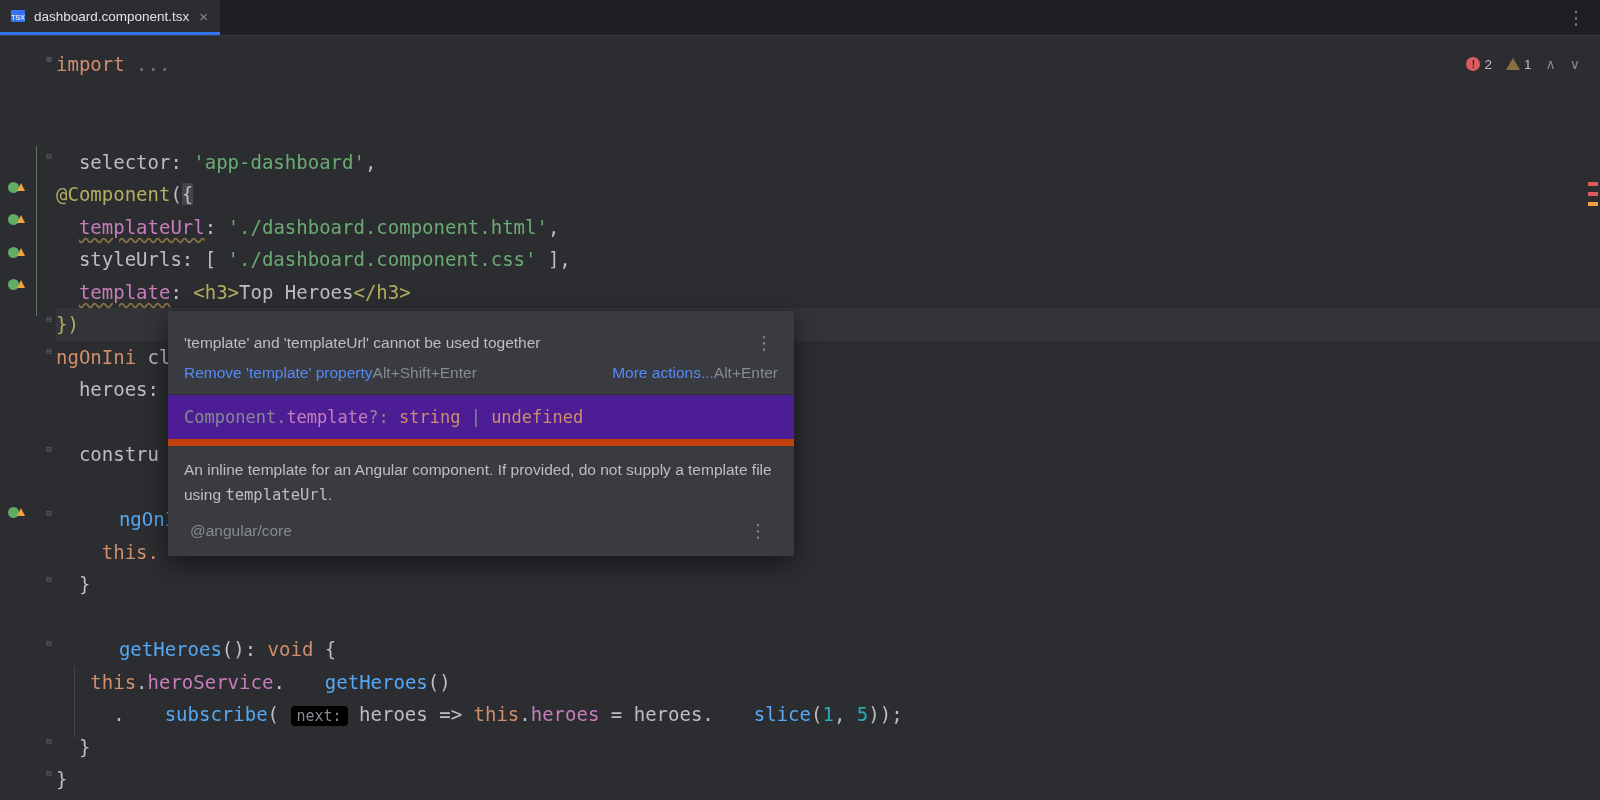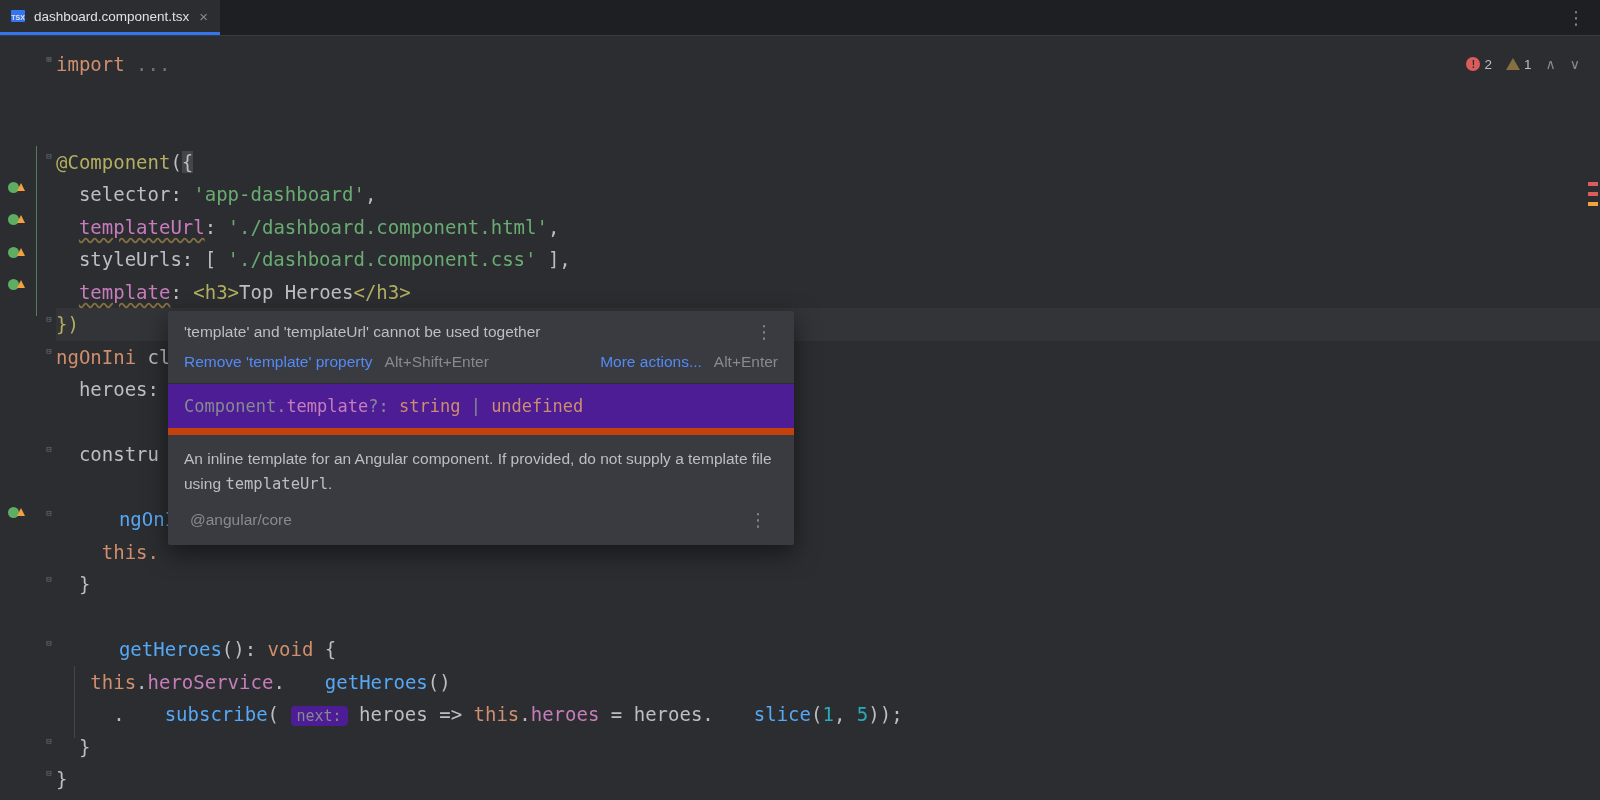--- a/index.html
+++ b/index.html
@@ -166,21 +166,21 @@
     .kw { color: #cf8e6d; }
     .dec { color: #b3ae60; }
     .str { color: #6aab73; }
     .punc { color: #bcbec4; }
     .fn { color: #56a8f5; margin-left: 40px; }
     .prop { color: #c77dbb; }
     .propWav { color: #c77dbb; text-decoration: underline wavy #857042; text-underline-offset: 4px;}
     .nm { color: #bcbec4; }
     .num { color: #2aacb8; }
     .param-hint {
-      background: #4c1d95;
+      background: #000000;
       color: #868a91;
       padding: 1px 6px;
       border-radius: 4px;
       font-size: 15px;
     }
     .dim { color: #6f737a; }
     .sel-brace { background: #43454a; }
 
     
     .popup {
@@ -193,26 +193,26 @@
       font-family: -apple-system, BlinkMacSystemFont, 'Segoe UI', sans-serif;
       font-size: 15.5px;
       color: #bcbec4;
       border-radius: 2px;
     }
     .popup-head {
       padding: 10px 16px 6px;
       display: flex;
       justify-content: space-between;
       align-items: center;
+      margin-top: 11px;
     }
     .popup-actions {
       padding: 4px 16px 12px;
       display: flex;
       align-items: center;
-      gap: 12px;
       border-bottom: 1px solid #2b2d30;
     }
     .popup-link { color: #548af7; cursor: pointer; }
     .popup-short { color: #868a91; }
     .popup-sig {
       padding: 12px 16px;
       font-family: 'Menlo', 'Consolas', monospace;
       font-size: 17px;
       border-bottom: 7px solid #c2410c;
       background: #4c1d95;
@@ -326,22 +326,22 @@
     </div>
   </div>
 
   <div class="code-area">
     <div class="vline2" style="top:110px;height:170px;left:-20px;"></div>
     <div class="vline" style="top:630px;height:72px;left:18px;"></div>
 
     <div class="line"><span class="kw">import</span><span class="dim"> ...</span></div>
     <div class="line"> </div>
     <div class="line"> </div>
+    <div class="line">  <span class="nm">selector</span><span class="punc">: </span><span class="str">'app-dashboard'</span><span class="punc">,</span></div>
     <div class="line"><span class="dec">@Component</span><span class="punc">(</span><span class="punc sel-brace">{</span></div>
-    <div class="line">  <span class="nm">selector</span><span class="punc">: </span><span class="str">'app-dashboard'</span><span class="punc">,</span></div>
     <div class="line">  <span class="propWav">templateUrl</span><span class="punc">: </span><span class="str">'./dashboard.component.html'</span><span class="punc">,</span></div>
     <div class="line">  <span class="nm">styleUrls</span><span class="punc">: [ </span><span class="str">'./dashboard.component.css'</span><span class="punc"> ],</span></div>
     <div class="line">  <span class="propWav">template</span><span class="punc">: </span><span class="dec">&lt;h3&gt;</span><span class="nm">Top Heroes</span><span class="dec">&lt;/h3&gt;</span></div>
     <div class="line lh"><span class="dec">})</span></div>
     <div class="line"><span class="kw">ngOnIni</span><span class="nm"> cl</span></div>
     <div class="line">  <span class="nm">heroes:</span></div>
     <div class="line"> </div>
     <div class="line">  <span class="nm">constru</span></div>
     <div class="line"> </div>
     <div class="line">  <span class="fn">ngOnIni</span></div>

